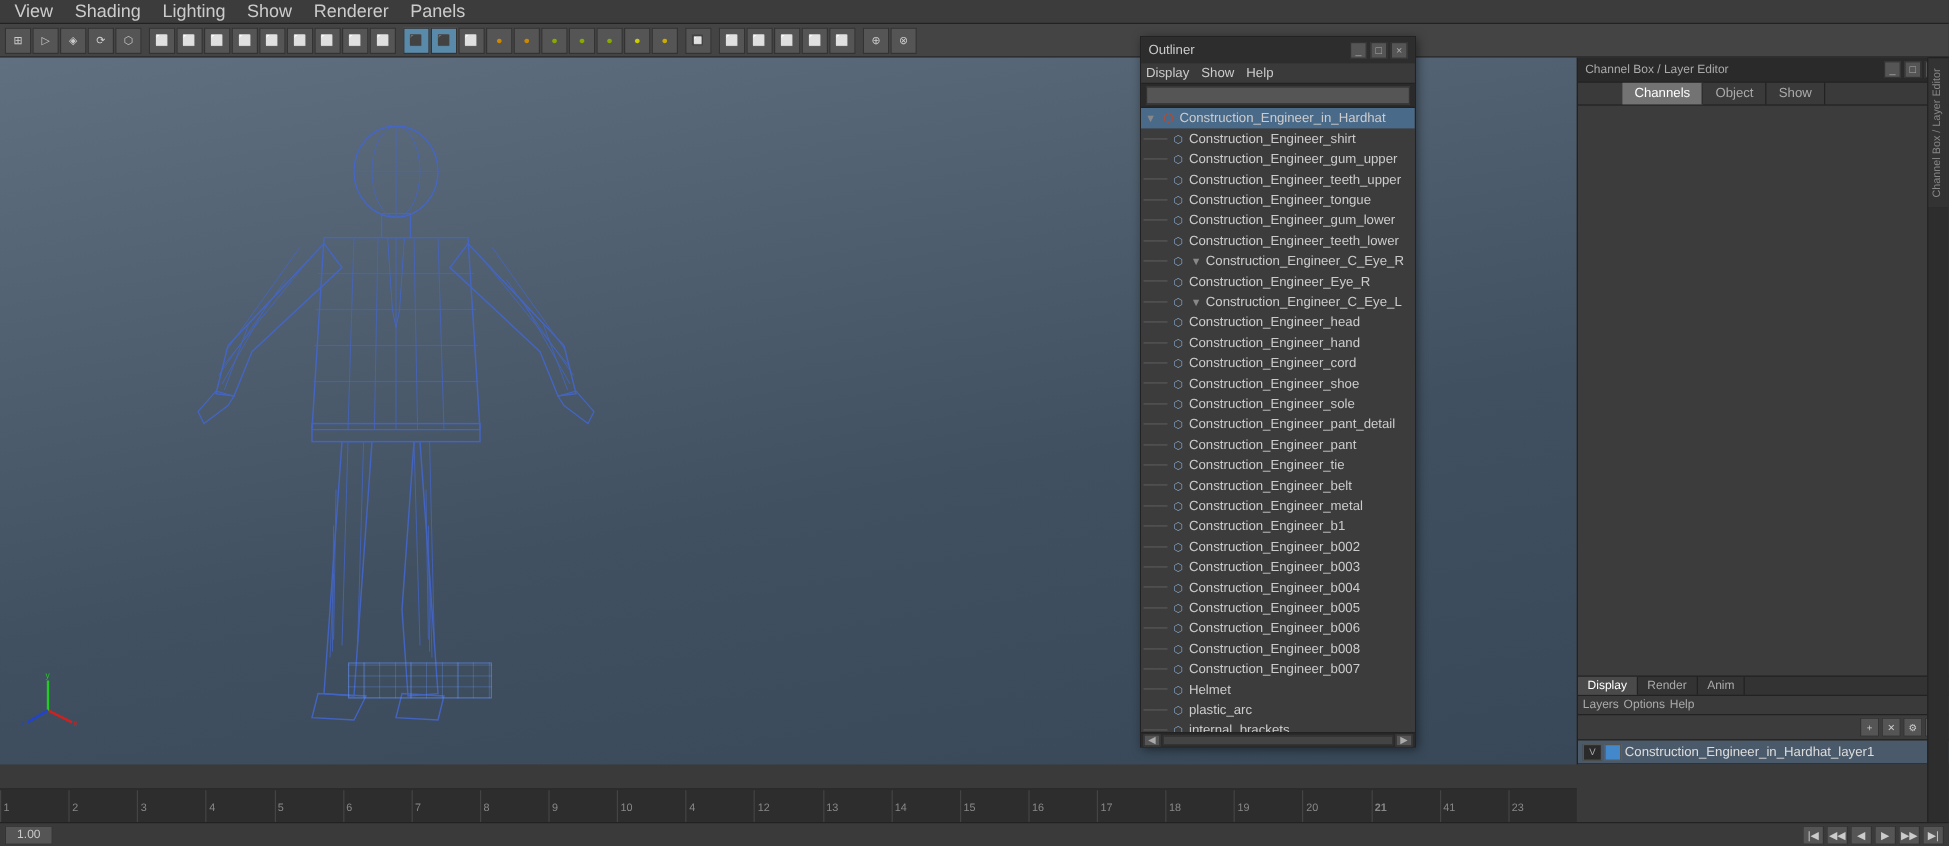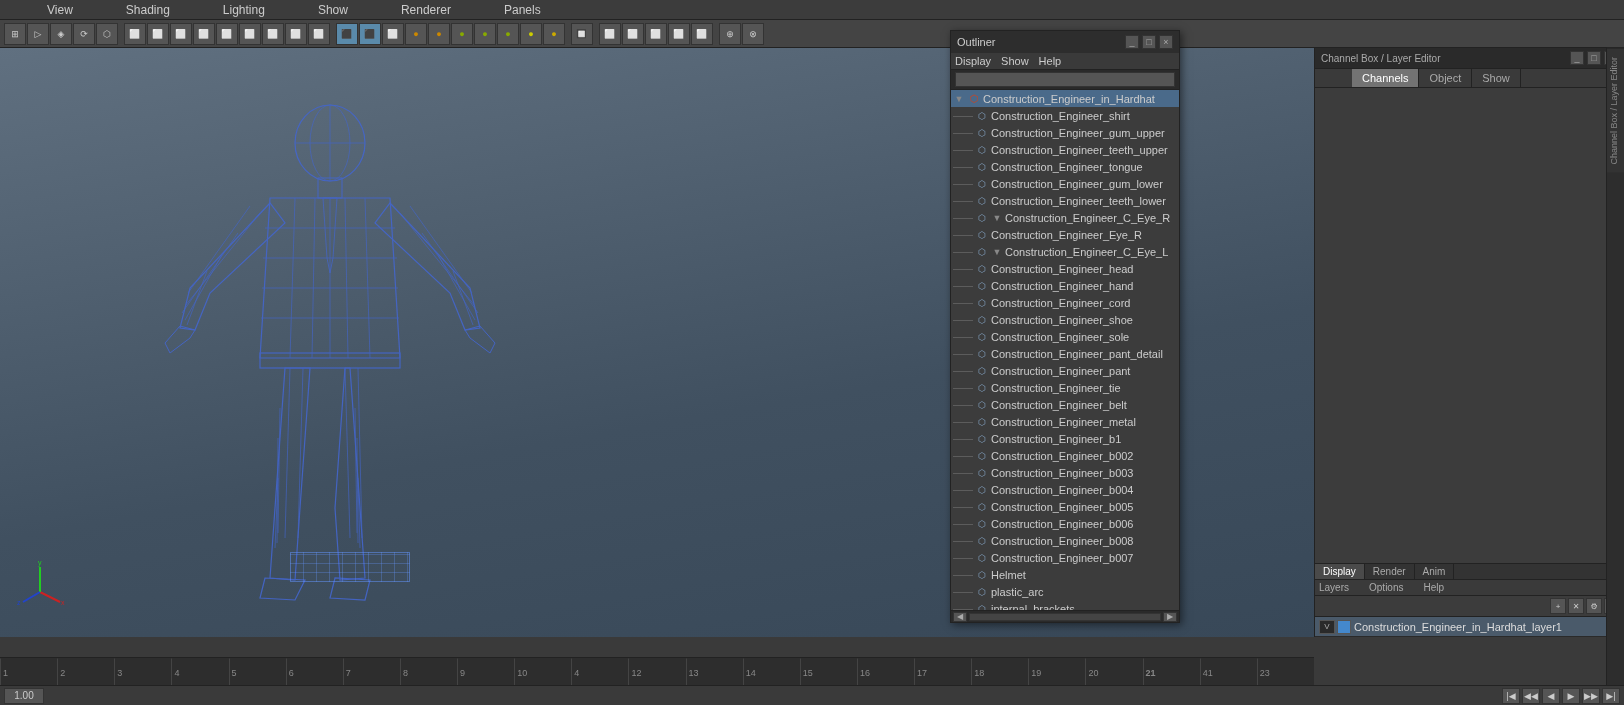--- a/index.html
+++ b/index.html
@@ -20,24 +20,23 @@
       height: 20px;
       background: #3c3c3c;
       display: flex;
       align-items: center;
       padding: 0 4px;
       gap: 2px;
       border-bottom: 1px solid #222;
     }
     .menu-item {
       padding: 1px 8px;
-      font-size: 12px;
+      font-size: 15px;
       color: #ccc;
       cursor: pointer;
-      margin-left: 35px;
     }
 
     
     #toolbar {
       width: 100%;
       height: 28px;
       background: #444;
       display: flex;
       align-items: center;
       padding: 0 4px;
@@ -643,21 +642,21 @@
     </div>
 
     <div id="channels-area" style="flex:1; overflow-y:auto; min-height:0;"></div>
 
     <div id="layer-tabs" style="display:flex; background:#333; border-top:1px solid #222; border-bottom:1px solid #222;">
       <div class="layer-tab active">Display</div>
       <div class="layer-tab">Render</div>
       <div class="layer-tab">Anim</div>
     </div>
 
-    <div id="layer-sub-menu" style="display:flex; background:#3a3a3a; border-bottom:1px solid #222; padding:0 4px; gap:20px;text-align:center;">
+    <div id="layer-sub-menu" style="display:flex; background:#3a3a3a; border-bottom:1px solid #222; padding:0 4px; gap:4px;text-align:center;">
       <span class="layer-sub-item">Layers</span>
       <span class="layer-sub-item">Options</span>
       <span class="layer-sub-item">Help</span>
     </div>
 
     <div id="layer-toolbar" style="display:flex; align-items:center; padding:2px 4px; border-bottom:1px solid #222; gap:2px; justify-content:flex-end;">
       <div class="layer-tool-btn">+</div>
       <div class="layer-tool-btn">✕</div>
       <div class="layer-tool-btn">⚙</div>
       <div class="layer-tool-btn">≡</div>

